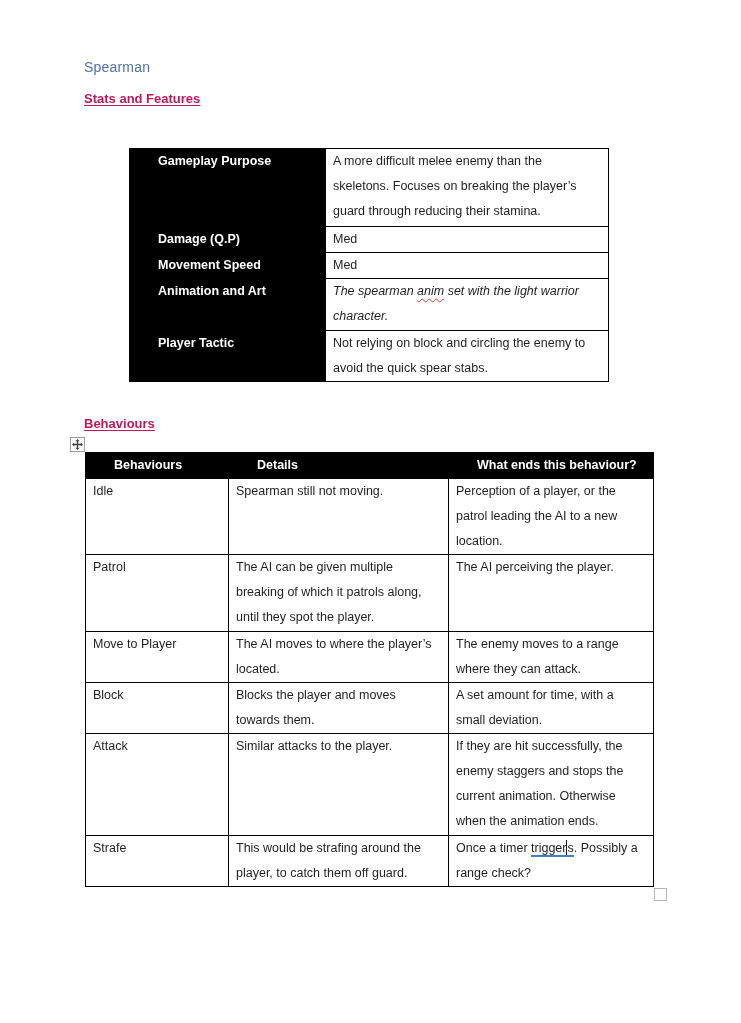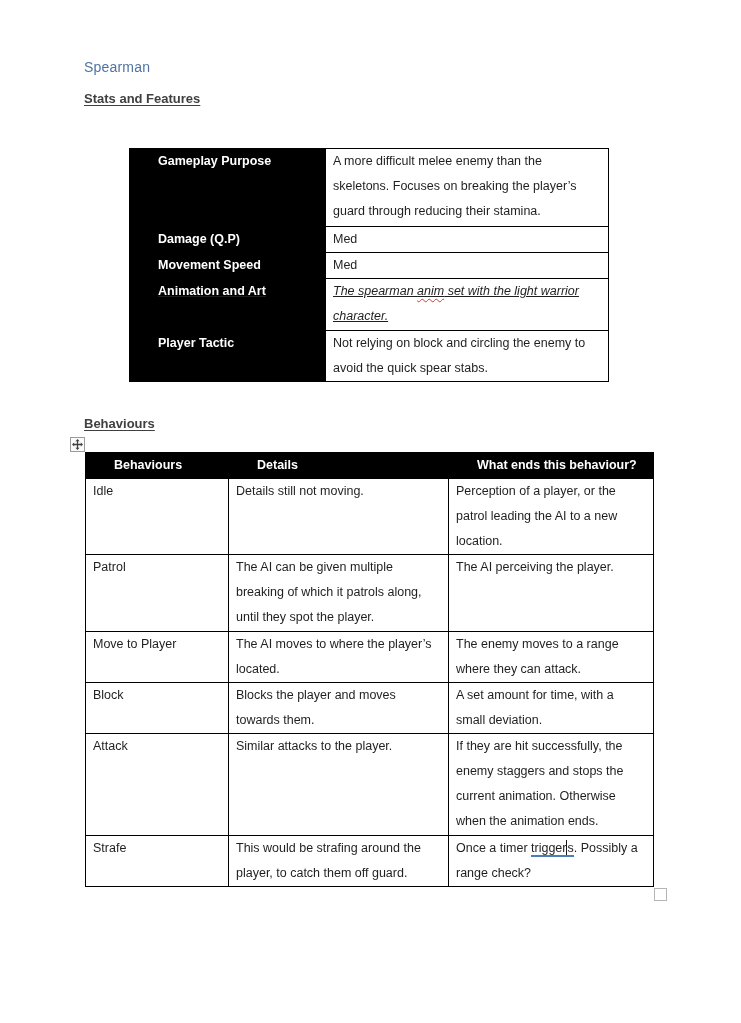--- a/index.html
+++ b/index.html
@@ -7,40 +7,40 @@
   .page {
     position:relative; width:741px; height:1023px; background:#ffffff;
     font-family:"Liberation Sans", sans-serif; color:#1f1f1f; overflow:hidden;
   }
   .doc-title {
     position:absolute; left:84px; top:59px;
     font-size:14px; font-weight:400; color:#4f74a3; letter-spacing:0.2px;
   }
   .sub-heading {
     position:absolute; left:84px;
-    font-size:13px; font-weight:700; color:#404040;
+    font-size:13px; font-weight:700; color:#be185d;
     text-decoration:underline; text-underline-offset:2px;
   }
   .sub-heading.stats { top:91px; }
   .sub-heading.behaviours { top:416px; }
 
   table { position:absolute; border-collapse:collapse; table-layout:fixed; }
   td, th {
     border:1px solid #000; vertical-align:top; text-align:left;
     padding:0 7px; font-size:12.5px; font-weight:400; line-height:25px;
     overflow:hidden;
   }
   .dark { background:#000; color:#ffffff; font-weight:700;padding-left:28px; }
 
   
   #stats-table { left:129px; top:148px; width:479px; }
   #stats-table .r1 { height:78px; }
   #stats-table .r2 { height:26px; }
   #stats-table .r3 { height:25px;margin-left:8px; }
-  #stats-table .r4 { height:52px;text-decoration:underline; }
+  #stats-table .r4 { height:52px; }
   #stats-table .r5 { height:51px; }
   #stats-table td.dark { border-color:#000; }
   .sep-top { border-top:1px solid #8c8c8c !important; }
   .italic { font-style:italic; }
   .misspell {
     text-decoration:underline wavy #d6392f;
     text-decoration-thickness:1px; text-underline-offset:3px;
   }
 
   
@@ -123,21 +123,21 @@
         <col style="width:205px">
       </colgroup>
     <tbody>
         <tr class="hr">
       <th class="dark">Behaviours</th>
       <th class="dark">Details</th>
       <th class="dark">What ends this behaviour?</th>
     </tr>
     <tr class="br1">
       <td>Idle</td>
-      <td>Details still not moving.</td>
+      <td>Spearman still not moving.</td>
       <td>Perception of a player, or the patrol leading the AI to a new location.</td>
     </tr>
     <tr class="br2">
       <td>Patrol</td>
       <td>The AI can be given multiple breaking of which it patrols along, until they spot the player.</td>
       <td>The AI perceiving the player.</td>
     </tr>
     <tr class="br3">
       <td>Move to Player</td>
       <td>The AI moves to where the player’s located.</td>

